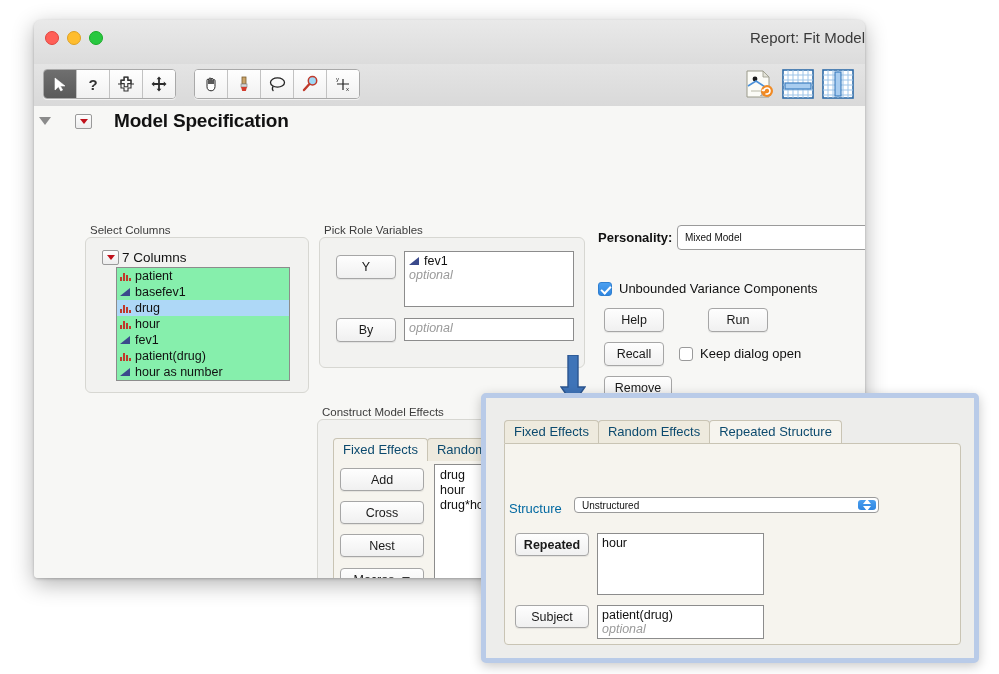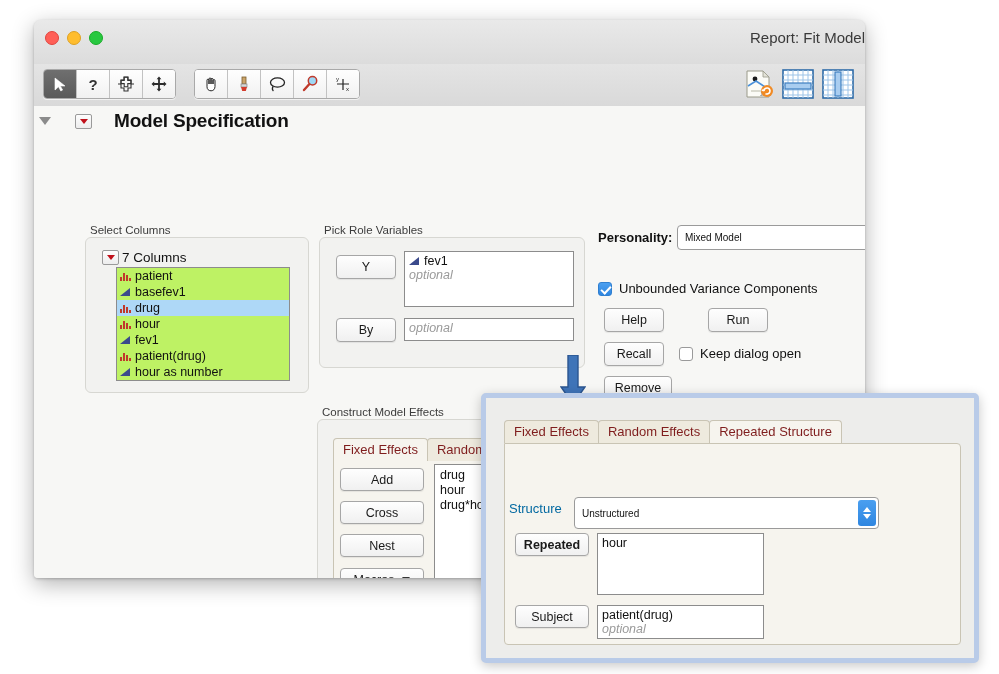--- a/index.html
+++ b/index.html
@@ -169,21 +169,21 @@
     position: absolute;
     left: 68px; top: 144px;
     display: flex; align-items: center; gap: 3px;
     font-size: 13.5px;
     color: #111;
   }
   .listbox {
     position: absolute;
     left: 82px; top: 161px;
     width: 172px; height: 112px;
-    background: #bef264;
+    background: #86efac;
     border: 1px solid #8c8c8c;
     overflow: hidden;
   }
   .listrow {
     display: flex; align-items: center;
     gap: 4px;
     height: 16px;
     padding-left: 3px;
     font-size: 12.5px;
     color: #111;
@@ -330,21 +330,21 @@
     display: flex;
     align-items: flex-end;
   }
   .tab {
     background: #eeeade;
     border: 1px solid #c9c4b4;
     border-bottom: none;
     border-radius: 4px 4px 0 0;
     padding: 3px 9px 4px 9px;
     font-size: 13px;
-    color: #7f1d1d;
+    color: #0c4a6e;
     margin-right: -1px;
     position: relative;
   }
   .tab.active {
     background: #f6f4ee;
     z-index: 3;
   }
   .tabpanel {
     position: absolute;
     background: #f6f4ee;
@@ -667,21 +667,21 @@
   <div class="inset">
     <div class="tabpanel" id="inset-panel" style="position:absolute;left:18px;top:45px;width:455px;height:200px;"></div>
     <div class="tabstrip" id="inset-tabs" style="position:absolute;left:18px;top:22px;">
         <div class="tab">Fixed Effects</div>
         <div class="tab">Random Effects</div>
         <div class="tab active">Repeated Structure</div>
       </div>
 
 
     <div id="structure-label" style="position:absolute;left:23px;top:103px;">Structure</div>
-    <div class="select" id="structure-select" style="position:absolute;left:88px;top:99px;width:305px;height:32px;">
+    <div class="select" id="structure-select" style="position:absolute;left:88px;top:99px;width:305px;height:16px;">
       <span>Unstructured</span>
       <span class="stepper">
           <i class="up"></i>
           <i class="dn"></i>
         </span>
     </div>
 
     <div class="btn" id="btn-repeated" style="position:absolute;left:29px;top:135px;width:72px;height:21px;">Repeated</div>
     <div class="dropbox" id="repeated-drop" style="position:absolute;left:111px;top:135px;width:167px;height:62px;">
       <div>hour</div>

